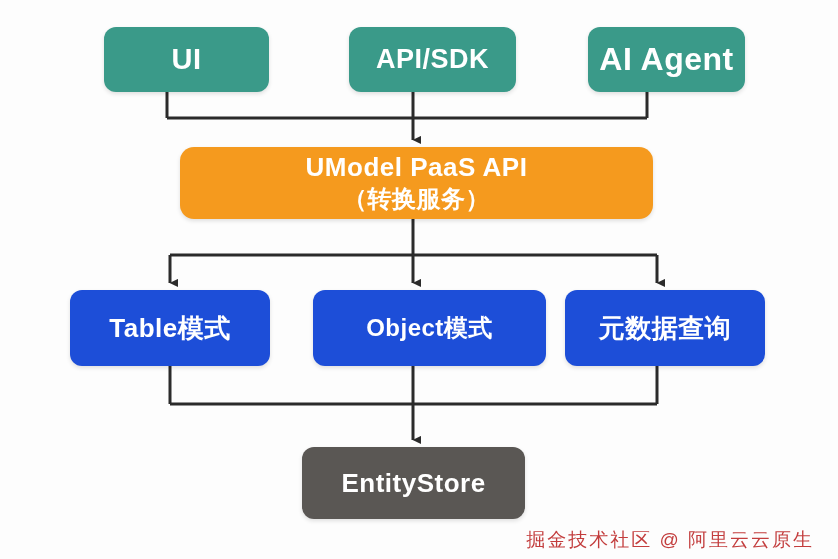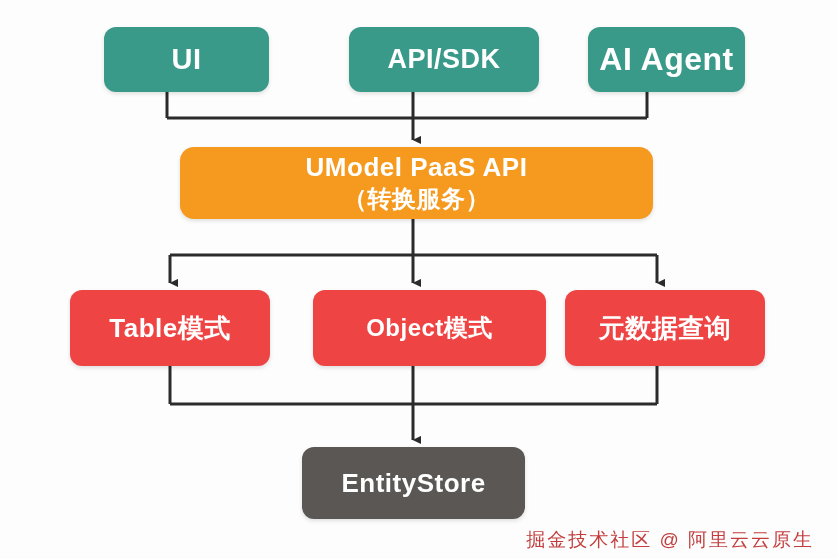--- a/index.html
+++ b/index.html
@@ -34,26 +34,26 @@
     color: #ffffff;
     font-weight: bold;
     text-align: center;
     letter-spacing: 0.5px;
     box-shadow: 0 2px 4px rgba(0,0,0,0.12);
     box-sizing: border-box;
     z-index: 3;
   }
   .node-teal   { background: #3a9a89; margin-left: 19px; }
   .node-orange { background: #f59a1e; }
-  .node-blue   { background: #ef4444; }
+  .node-blue   { background: #1d4ed8; }
   .node-gray   { background: #5a5754; }
 
   
   #node-ui       { left: 85px;  top: 27px;  width: 165px; height: 65px; font-size: 29px; }
-  #node-api-sdk  { left: 330px; top: 27px;  width: 190px; height: 65px; font-size: 27px; text-align: right; }
+  #node-api-sdk  { left: 330px; top: 27px;  width: 167px; height: 65px; font-size: 27px; text-align: right; }
   #node-ai-agent { left: 569px; top: 27px;  width: 157px; height: 65px; font-size: 32px; }
 
   
   #node-umodel-paas-api {
     left: 180px; top: 147px; width: 473px; height: 72px;
     font-size: 26px; line-height: 1.28; border-radius: 14px;
   }
   #node-umodel-paas-api .line2 { font-size: 24px; }
 
   

